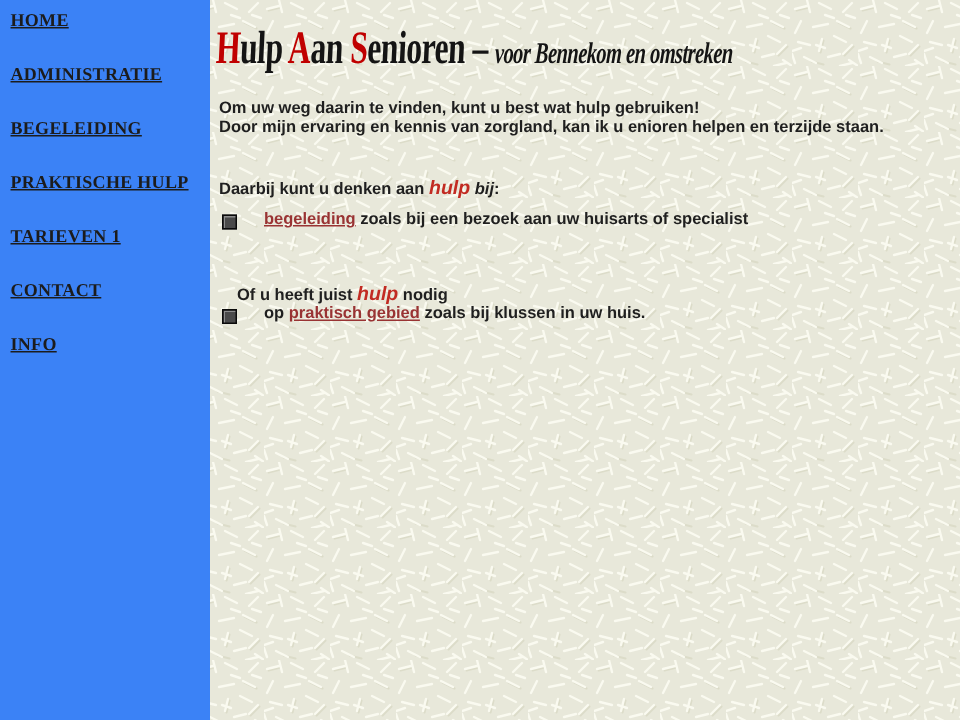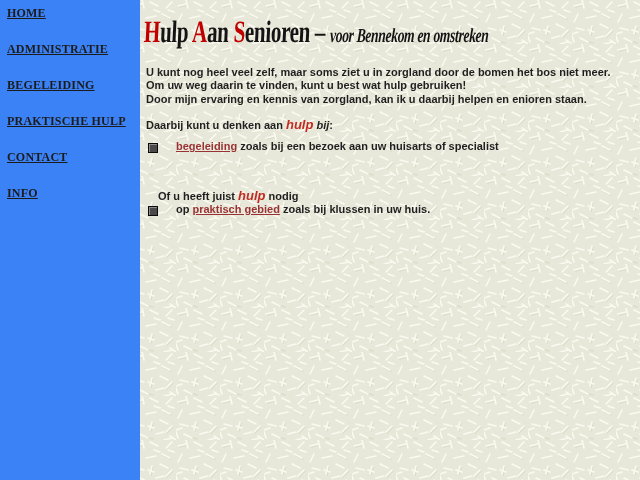--- a/index.html
+++ b/index.html
@@ -101,34 +101,34 @@
     </pattern>
   </defs>
   <rect width="640" height="480" fill="url(#tex)"></rect>
 </svg>
 
 <div class="sidebar">
   <a class="nav-item">HOME</a>
   <a class="nav-item">ADMINISTRATIE</a>
   <a class="nav-item">BEGELEIDING</a>
   <a class="nav-item">PRAKTISCHE HULP</a>
+  <a class="nav-item">TARIEVEN 1</a>
   <a class="nav-item">CONTACT</a>
   <a class="nav-item">INFO</a>
 </div>
 
 <div class="main">
 
   <h1 class="title-row" style="margin:0;">
     <span class="title-main"><span class="title-red">H</span><span>ulp </span><span class="title-red">A</span><span>an </span><span class="title-red">S</span><span>enioren</span><span> – </span></span><span class="title-sub">voor Bennekom en omstreken</span>
   </h1>
 
   <div class="intro bodytext">
-    <div>U kunt nog heel veel zelf, maar soms ziet u in zorgland door de bomen het bos niet meer.</div>
     <div>Om uw weg daarin te vinden, kunt u best wat hulp gebruiken!</div>
-    <div>Door mijn ervaring en kennis van zorgland, kan ik u daarbij helpen en enioren staan.</div>
+    <div>Door mijn ervaring en kennis van zorgland, kan ik u enioren helpen en terzijde staan.</div>
   </div>
 
   <div class="daarbij bodytext"><span>Daarbij kunt u denken aan </span><span class="accent-hulp">hulp</span><span class="it"> bij</span><span>:</span></div>
 
   <div class="list list-1 bodytext">
     <div class="li">
       <span class="bullet"></span><span></span><a class="body-link">begeleiding</a><span> zoals bij een bezoek aan uw huisarts of specialist</span>
     </div>
   </div>
 

